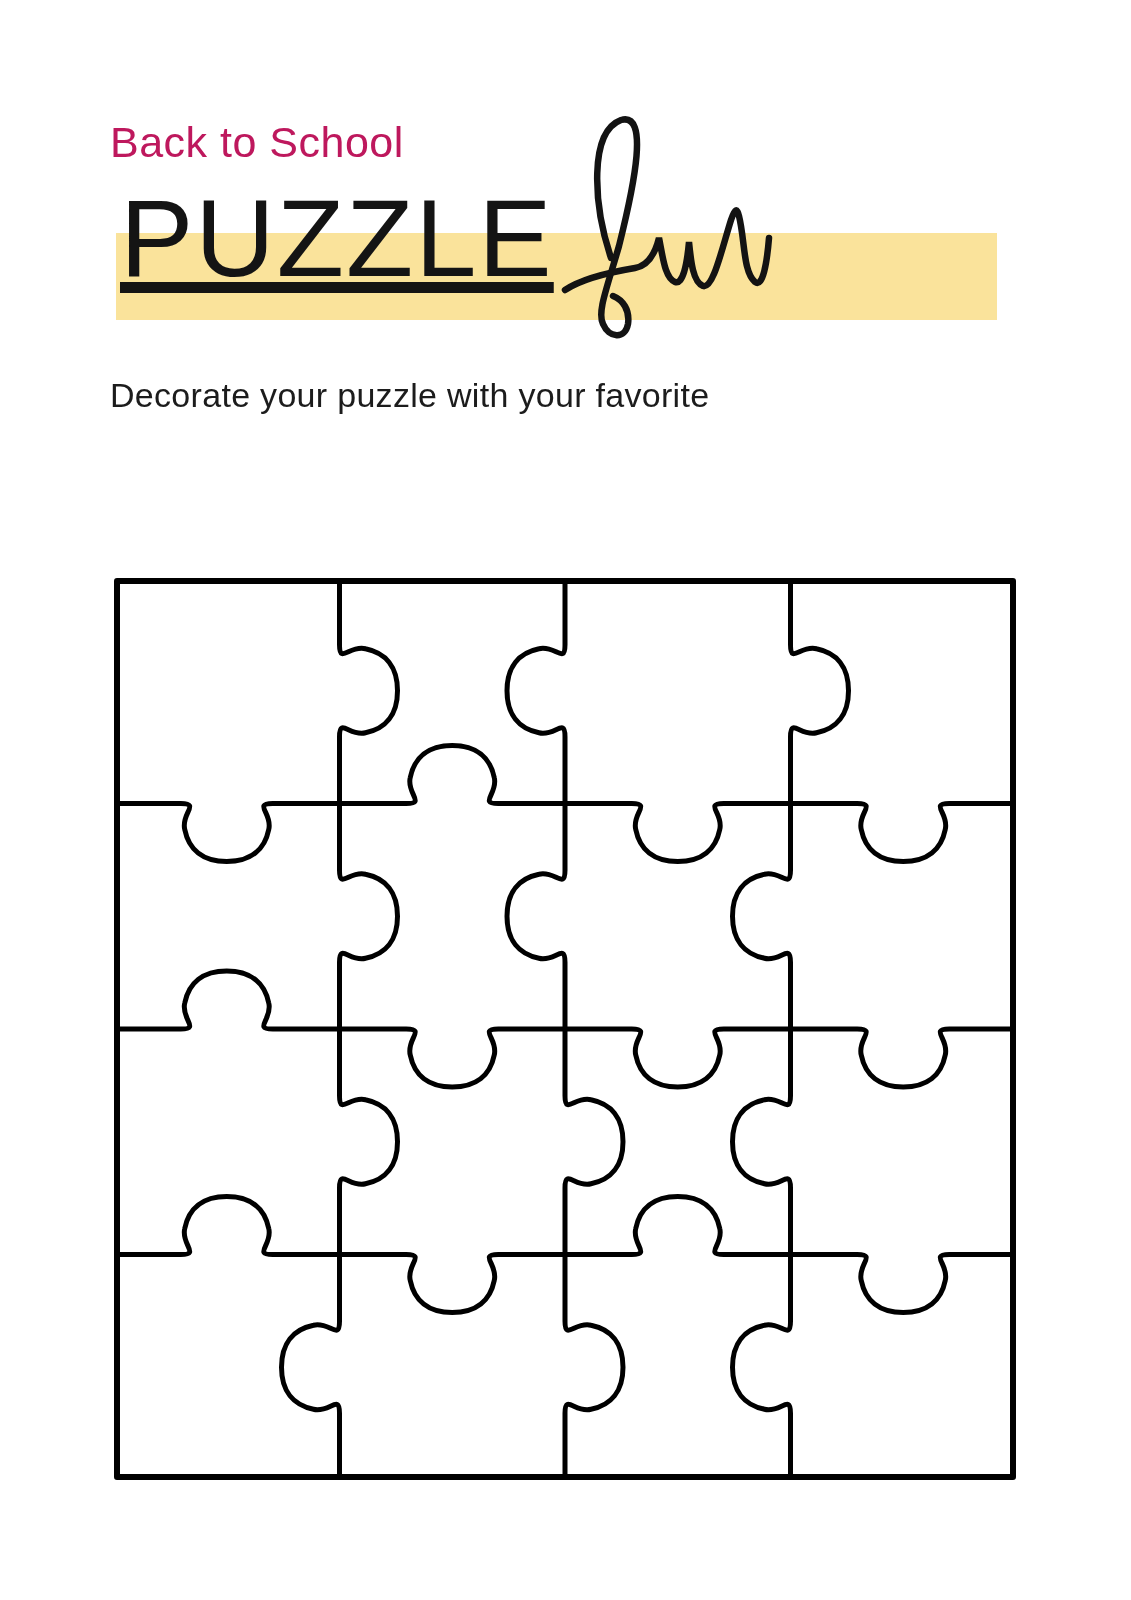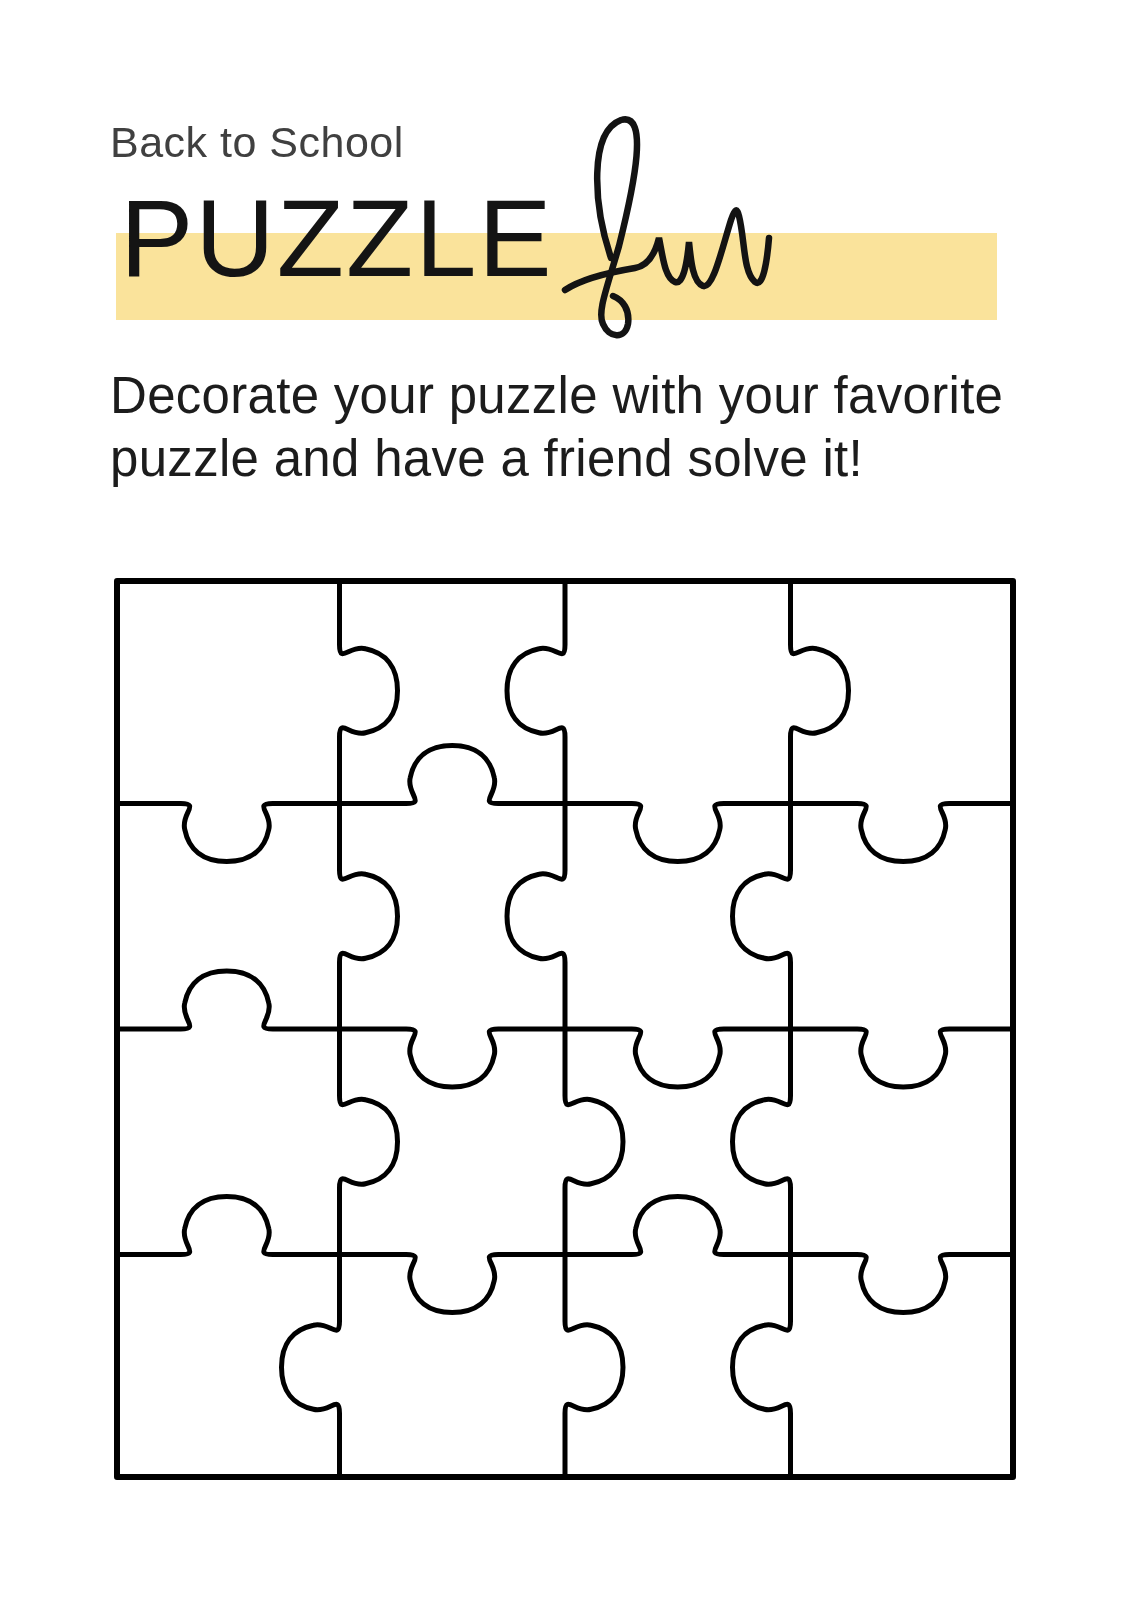--- a/index.html
+++ b/index.html
@@ -2,36 +2,37 @@
 <html><head>
 <meta charset="utf-8">
 <style>
   html,body{margin:0;padding:0;}
   body{
     width:1131px;height:1600px;position:relative;background:#ffffff;
     font-family:"Liberation Sans", sans-serif;overflow:hidden;
   }
   .kicker{
     position:absolute;left:110px;top:118px;
-    font-size:43px;font-weight:400;color:#404040;letter-spacing:0.5px;
+    font-size:43px;font-weight:400;color:#be185d;letter-spacing:0.5px;
   }
   .title-highlight{
     position:absolute;left:116px;top:233px;width:881px;height:87px;
   }
   .title{
     position:absolute;left:120px;top:183px;
     font-size:110px;line-height:1;font-weight:300;color:#141414;
     letter-spacing:2px;
+    text-decoration:underline;
   }
   .script-word{
     position:absolute;left:535px;top:112px;width:240px;height:230px;
   }
   .instructions{
     position:absolute;left:110px;top:364px;width:930px;
-    font-size:51px;font-weight:300;color:#1c1c1c;letter-spacing:0.3px;
+    font-size:34px;font-weight:300;color:#1c1c1c;letter-spacing:0.3px;
   }
   .instructions .line{height:63px;line-height:63px;white-space:nowrap;}
   .puzzle-wrap{
     position:absolute;left:114px;top:578px;width:902px;height:902px;
   }
 </style>
 </head>
 <body style="background: rgb(255, 255, 255);">
 
 <div class="kicker">Back to School</div>
@@ -42,21 +43,20 @@
 
 <svg class="script-word" viewBox="0 0 240 230" role="img" aria-label="fun">
   <g fill="none" stroke="#131313" stroke-width="6.5" stroke-linecap="round">
     <path d="M 76,146 C 58,92 54,20 86,8 C 114,0 100,70 84,134 C 72,176 62,200 68,212 C 74,226 90,228 93,212 C 95,198 88,188 78,184"></path>
     <path d="M 30,178 C 48,166 76,160 100,156 C 112,154 120,142 124,126 C 128,146 130,166 140,170 C 148,173 152,152 154,130 C 156,150 158,170 168,174 C 178,177 186,140 196,108 C 200,96 202,96 204,104 C 210,128 208,160 220,170 C 228,176 232,150 234,126"></path>
   </g>
 </svg>
 
 <div class="instructions">
   <div class="line">Decorate your puzzle with your favorite</div>
-  <div class="line">puzzle and have a friend solve it!</div>
 </div>
 
 <div class="puzzle-wrap">
   <svg id="puzzle-svg" viewBox="0 0 902 902" width="902" height="902" role="img">
       <path d="M 3 3 L 899 3 L 899 899 L 3 899 Z" fill="none" stroke="#000000" stroke-width="6" stroke-linecap="round" stroke-linejoin="round"></path>
       <path d="M 225.5 0 L 225.5 66.75 C 225.5 86.75 235.5 66.75 251.5 70.75 C 271.5 74.75 283.5 88.75 283.5 112.75 C 283.5 136.75 271.5 150.75 251.5 154.75 C 235.5 158.75 225.5 138.75 225.5 158.75 L 225.5 225.5" fill="none" stroke="#000000" stroke-width="5" stroke-linecap="round" stroke-linejoin="round"></path>
       <path d="M 451 0 L 451 66.75 C 451 86.75 441 66.75 425 70.75 C 405 74.75 393 88.75 393 112.75 C 393 136.75 405 150.75 425 154.75 C 441 158.75 451 138.75 451 158.75 L 451 225.5" fill="none" stroke="#000000" stroke-width="5" stroke-linecap="round" stroke-linejoin="round"></path>
       <path d="M 676.5 0 L 676.5 66.75 C 676.5 86.75 686.5 66.75 702.5 70.75 C 722.5 74.75 734.5 88.75 734.5 112.75 C 734.5 136.75 722.5 150.75 702.5 154.75 C 686.5 158.75 676.5 138.75 676.5 158.75 L 676.5 225.5" fill="none" stroke="#000000" stroke-width="5" stroke-linecap="round" stroke-linejoin="round"></path>
       <path d="M 225.5 225.5 L 225.5 292.25 C 225.5 312.25 235.5 292.25 251.5 296.25 C 271.5 300.25 283.5 314.25 283.5 338.25 C 283.5 362.25 271.5 376.25 251.5 380.25 C 235.5 384.25 225.5 364.25 225.5 384.25 L 225.5 451" fill="none" stroke="#000000" stroke-width="5" stroke-linecap="round" stroke-linejoin="round"></path>
       <path d="M 451 225.5 L 451 292.25 C 451 312.25 441 292.25 425 296.25 C 405 300.25 393 314.25 393 338.25 C 393 362.25 405 376.25 425 380.25 C 441 384.25 451 364.25 451 384.25 L 451 451" fill="none" stroke="#000000" stroke-width="5" stroke-linecap="round" stroke-linejoin="round"></path>

